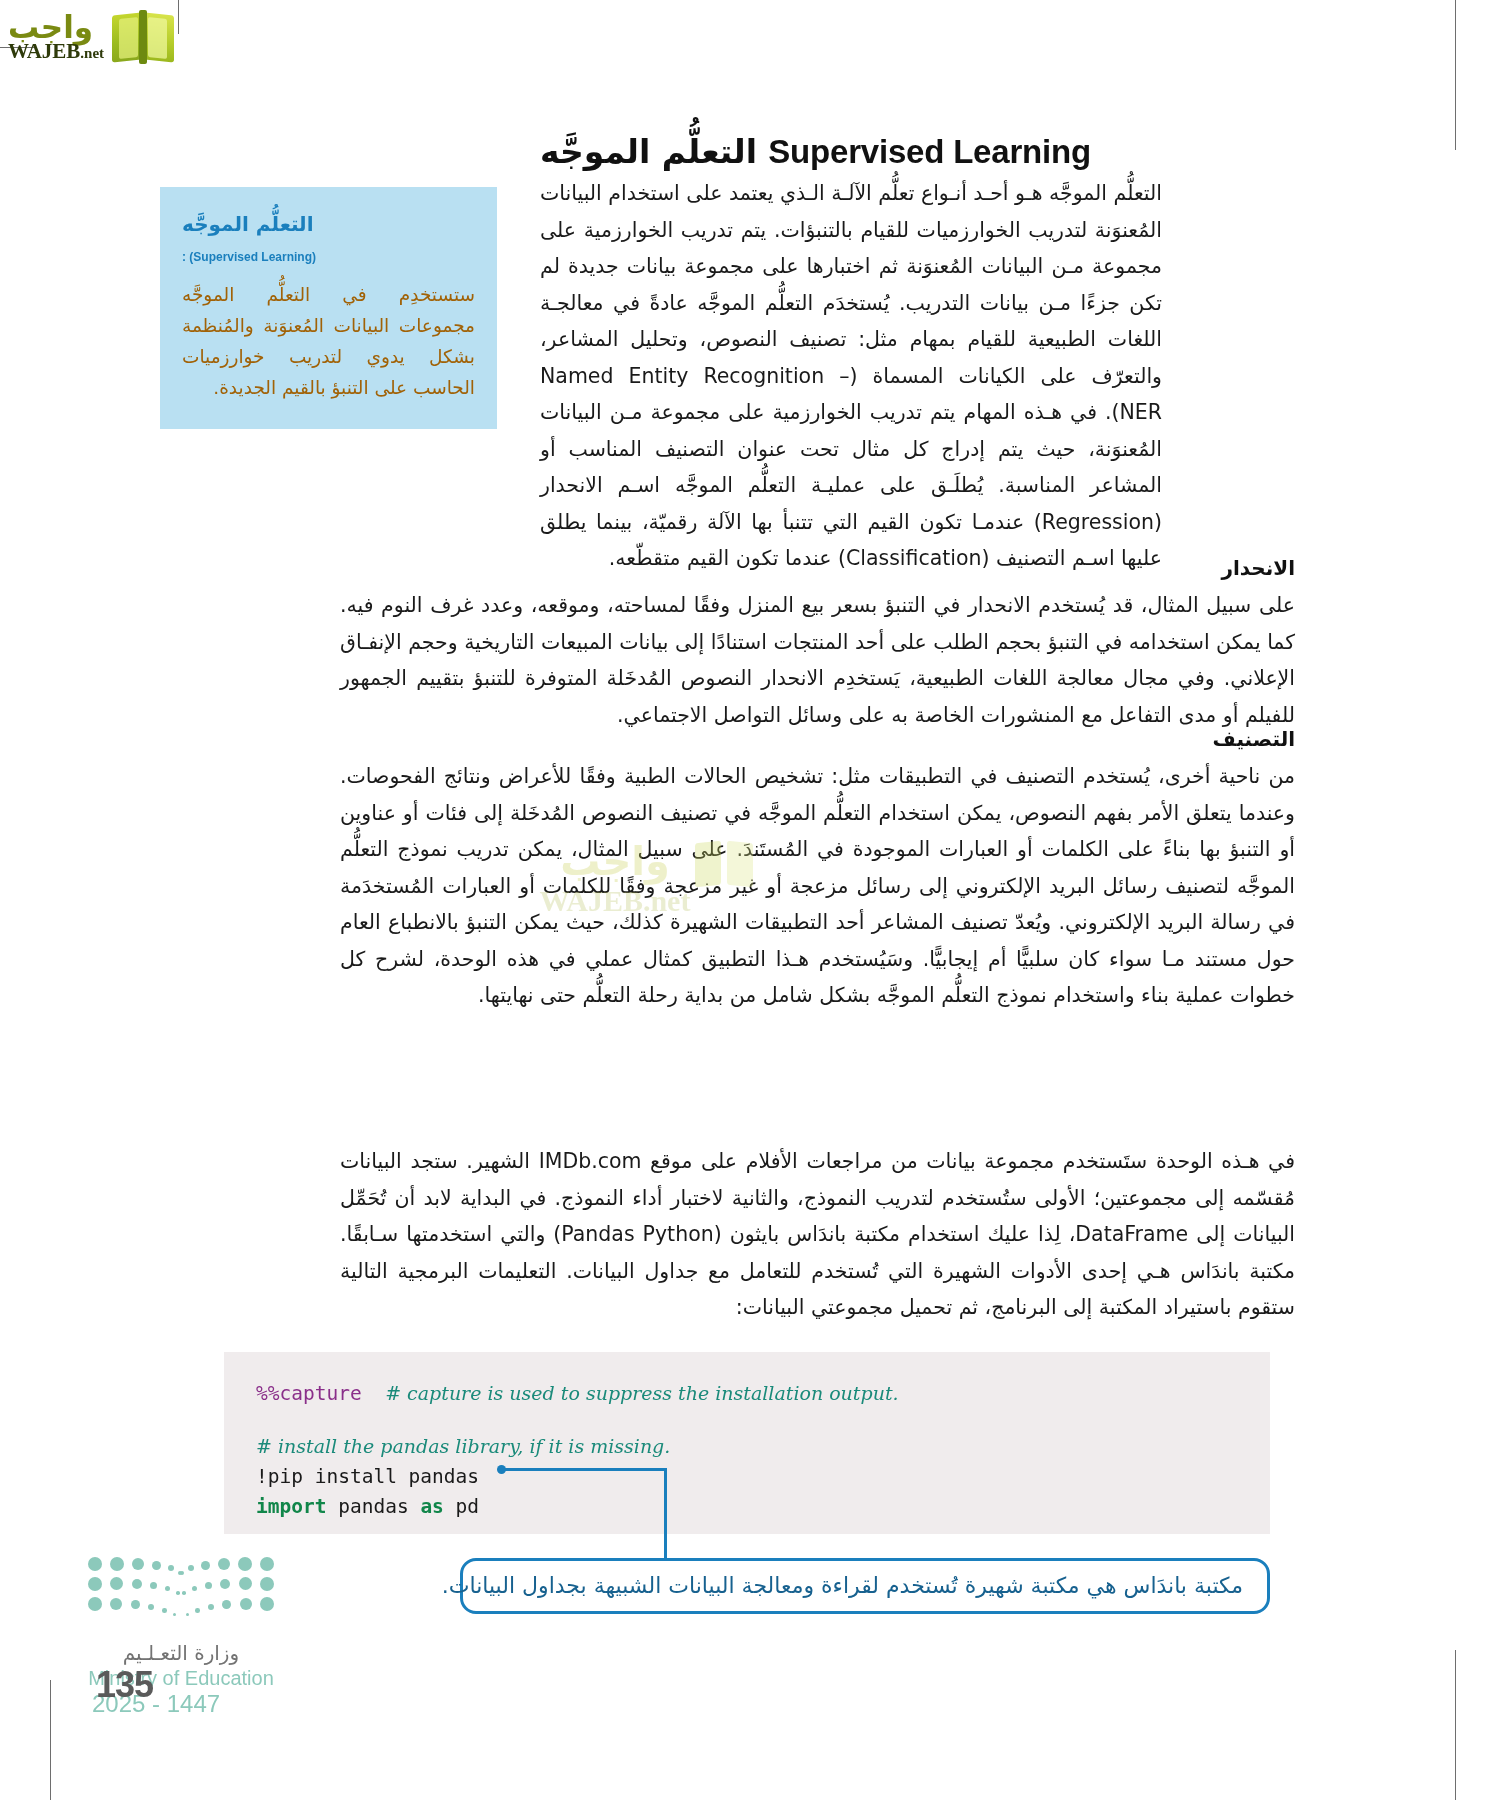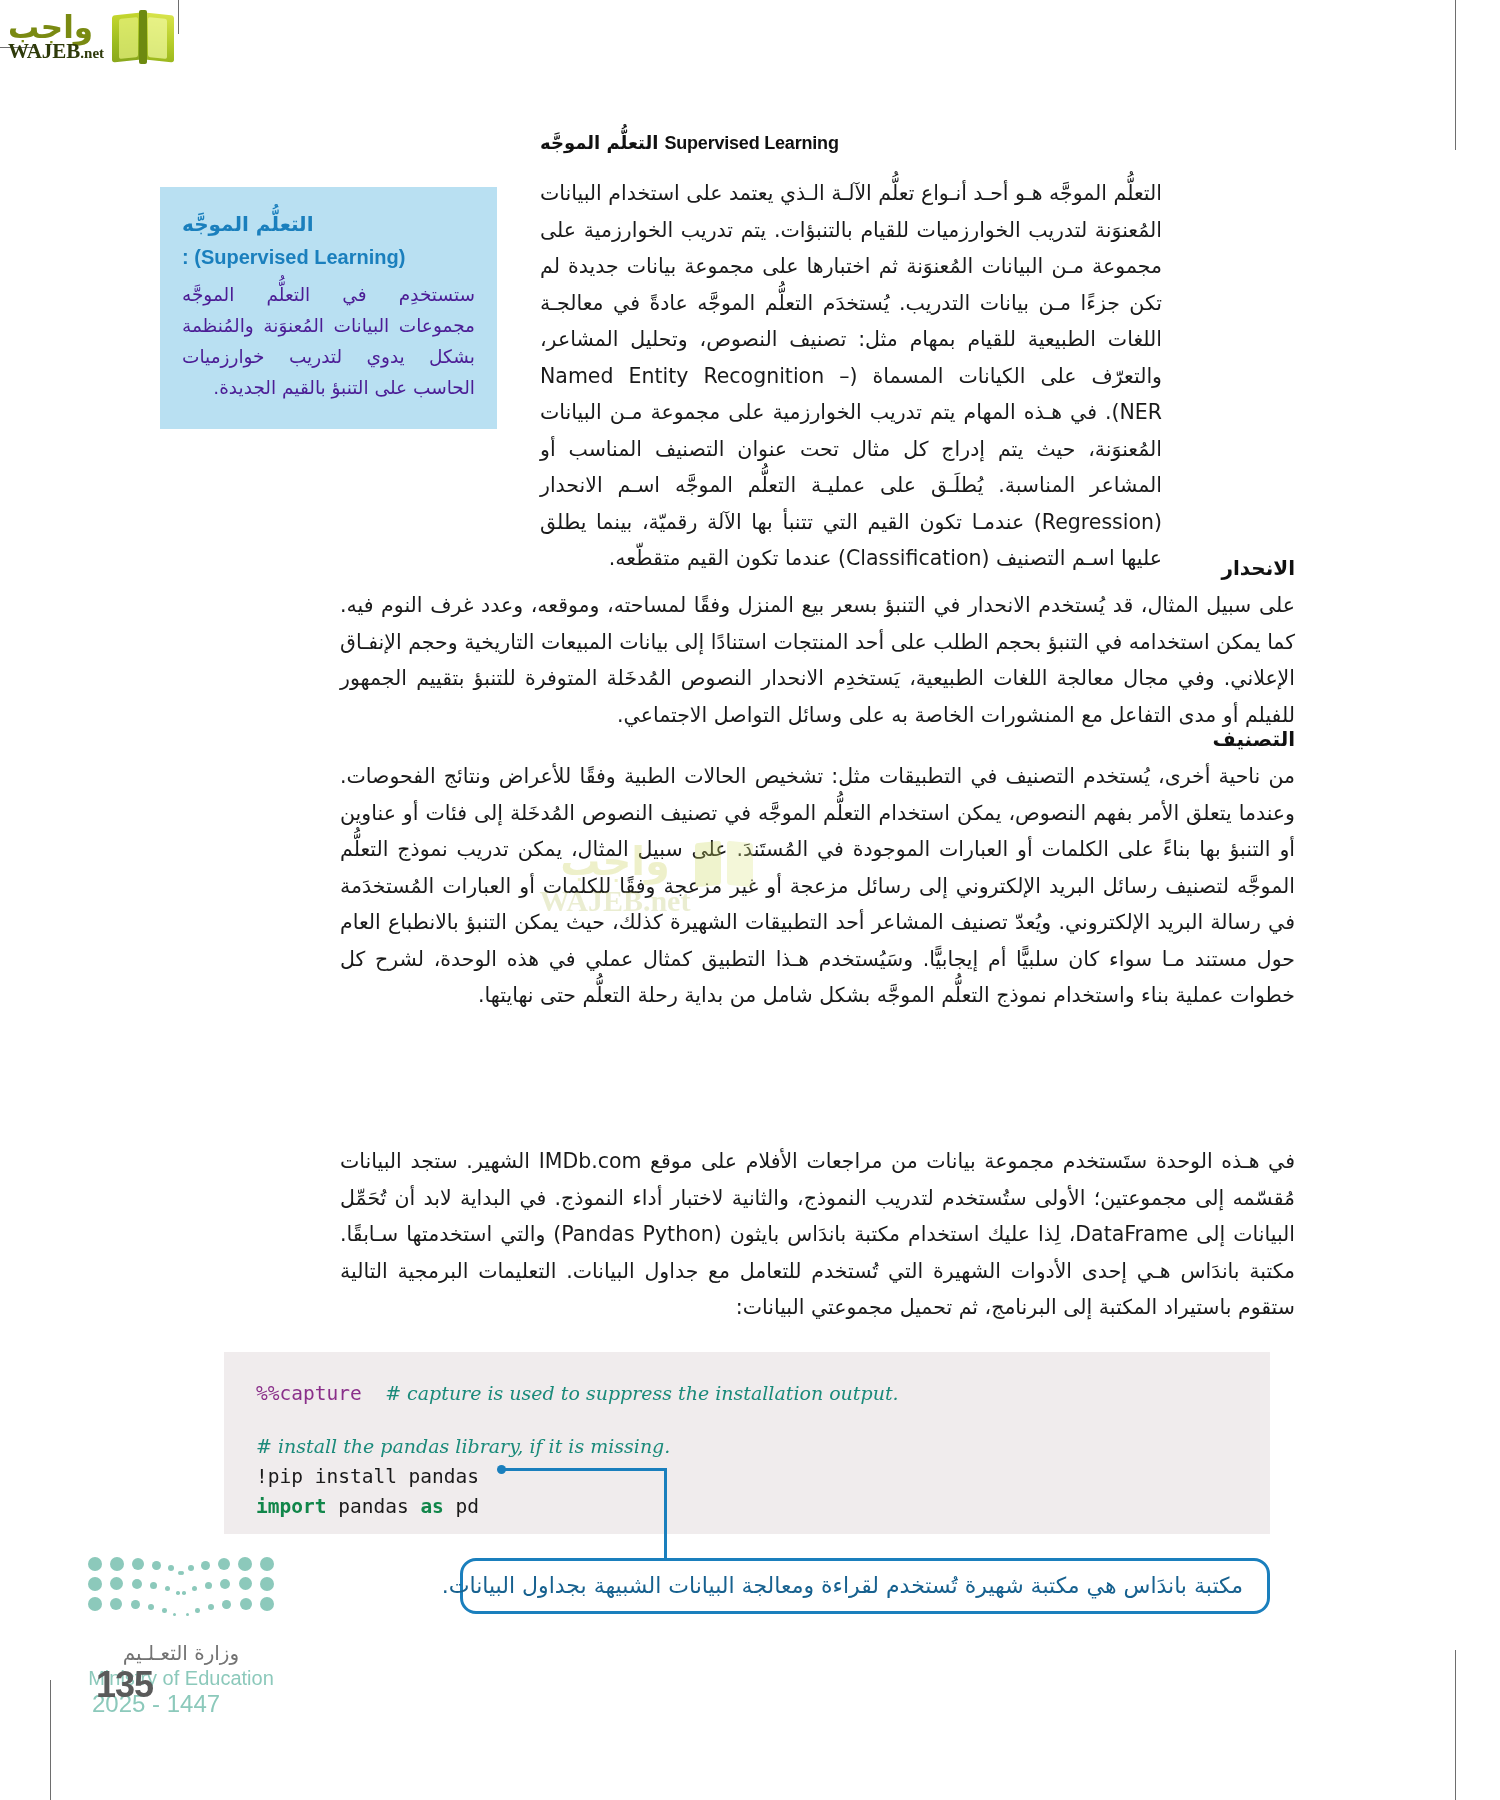--- a/index.html
+++ b/index.html
@@ -102,21 +102,21 @@
     height: 1800px;
   }
 
   .h1-title {
     position: absolute;
     right: 338px;
     top: 132px;
     width: 622px;
     text-align: left;
     direction: rtl;
-    font-size: 18px;
+    font-size: 33px;
     font-weight: bold;
     color: #111;
     font-family: "DejaVu Sans", sans-serif;
     letter-spacing: -0.2px;
   }
   .h1-title .en {
     font-family: "Liberation Sans", sans-serif;
     font-weight: bold;
   }
 
@@ -150,29 +150,29 @@
     color: #1a7fbd;
     font-weight: bold;
     font-size: 20px;
     text-align: left;
     font-family: "DejaVu Sans", sans-serif;
     line-height: 30px;
   }
   .def-title-en {
     color: #1a7fbd;
     font-weight: bold;
-    font-size: 20px;
+    font-size: 12px;
     text-align: left;
     direction: rtl;
     font-family: "Liberation Sans", sans-serif;
     line-height: 36px;
     margin-bottom: 4px;
   }
   .def-body {
-    color: #4c1d95;
+    color: #a16207;
     font-size: 18.5px;
     line-height: 31px;
     text-align: justify;
     font-family: "DejaVu Sans", sans-serif;
   }
 
   
   .sec-heading {
     position: absolute;
     right: 205px;

